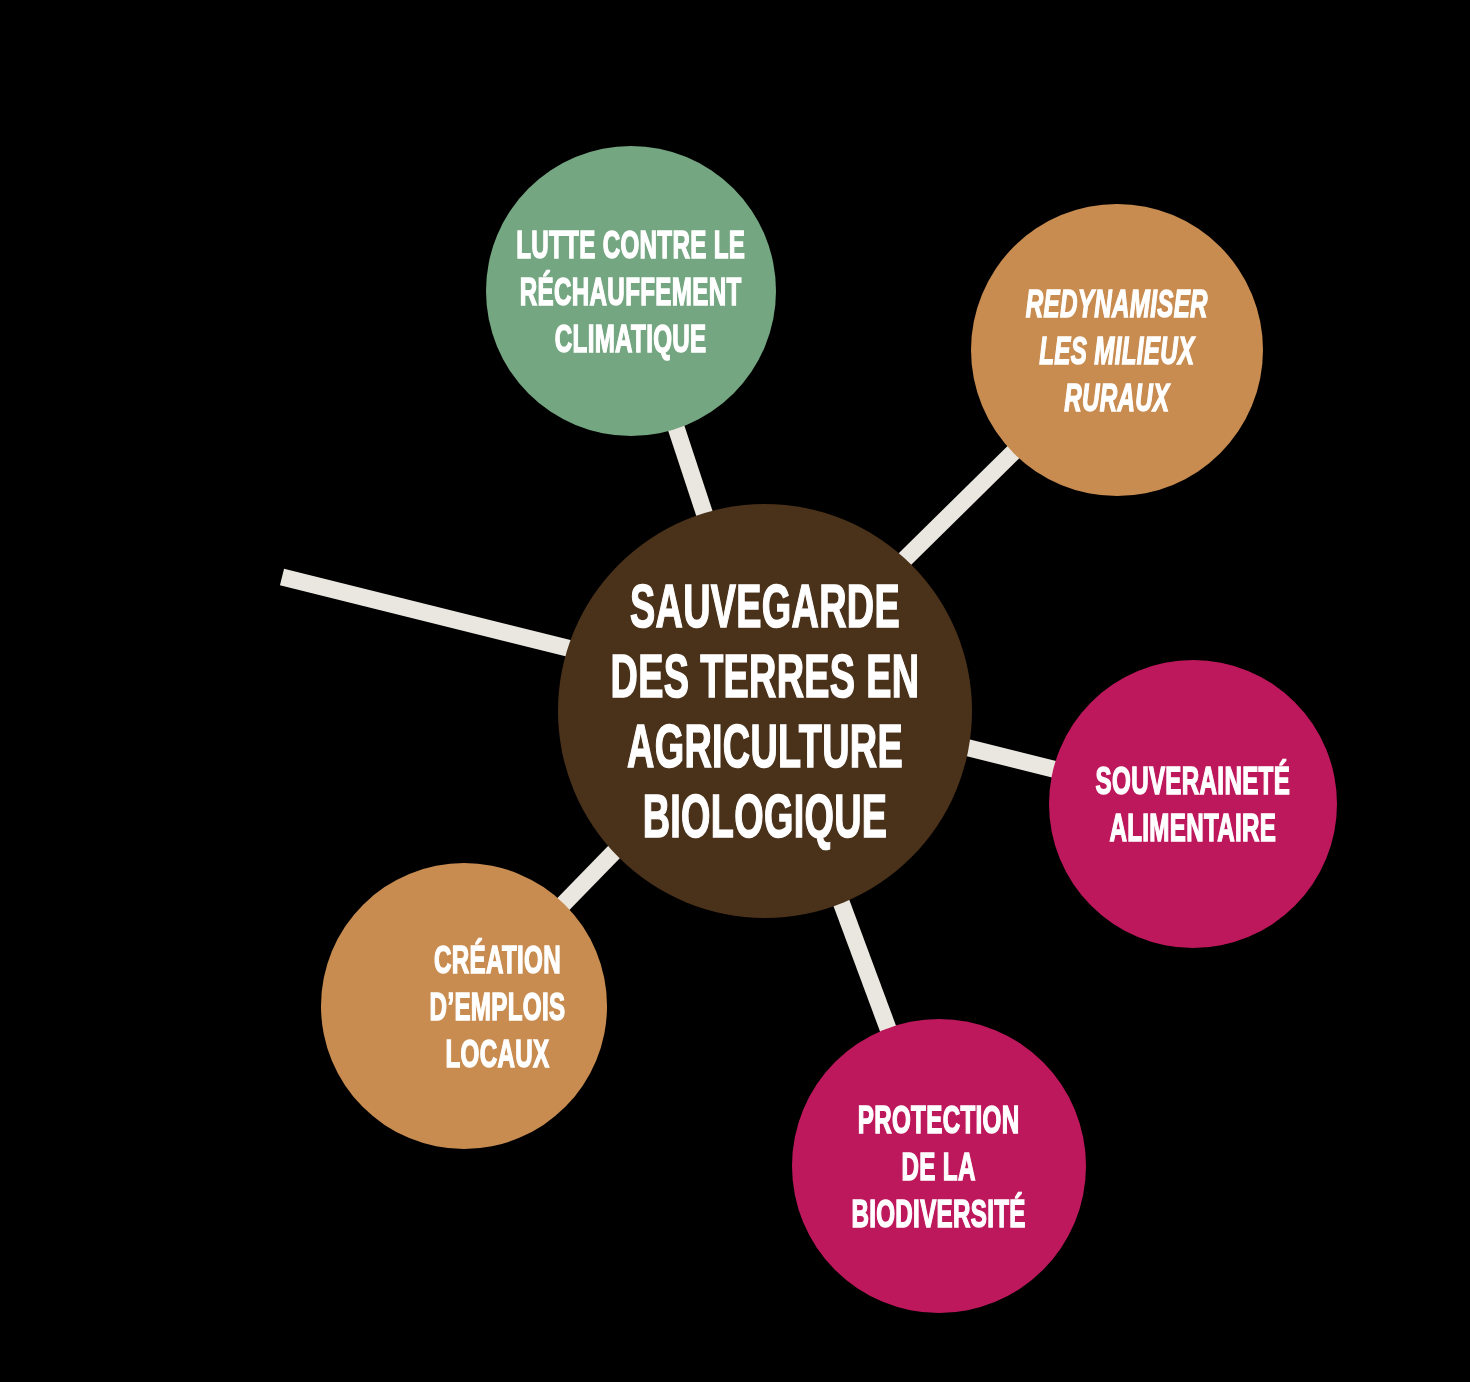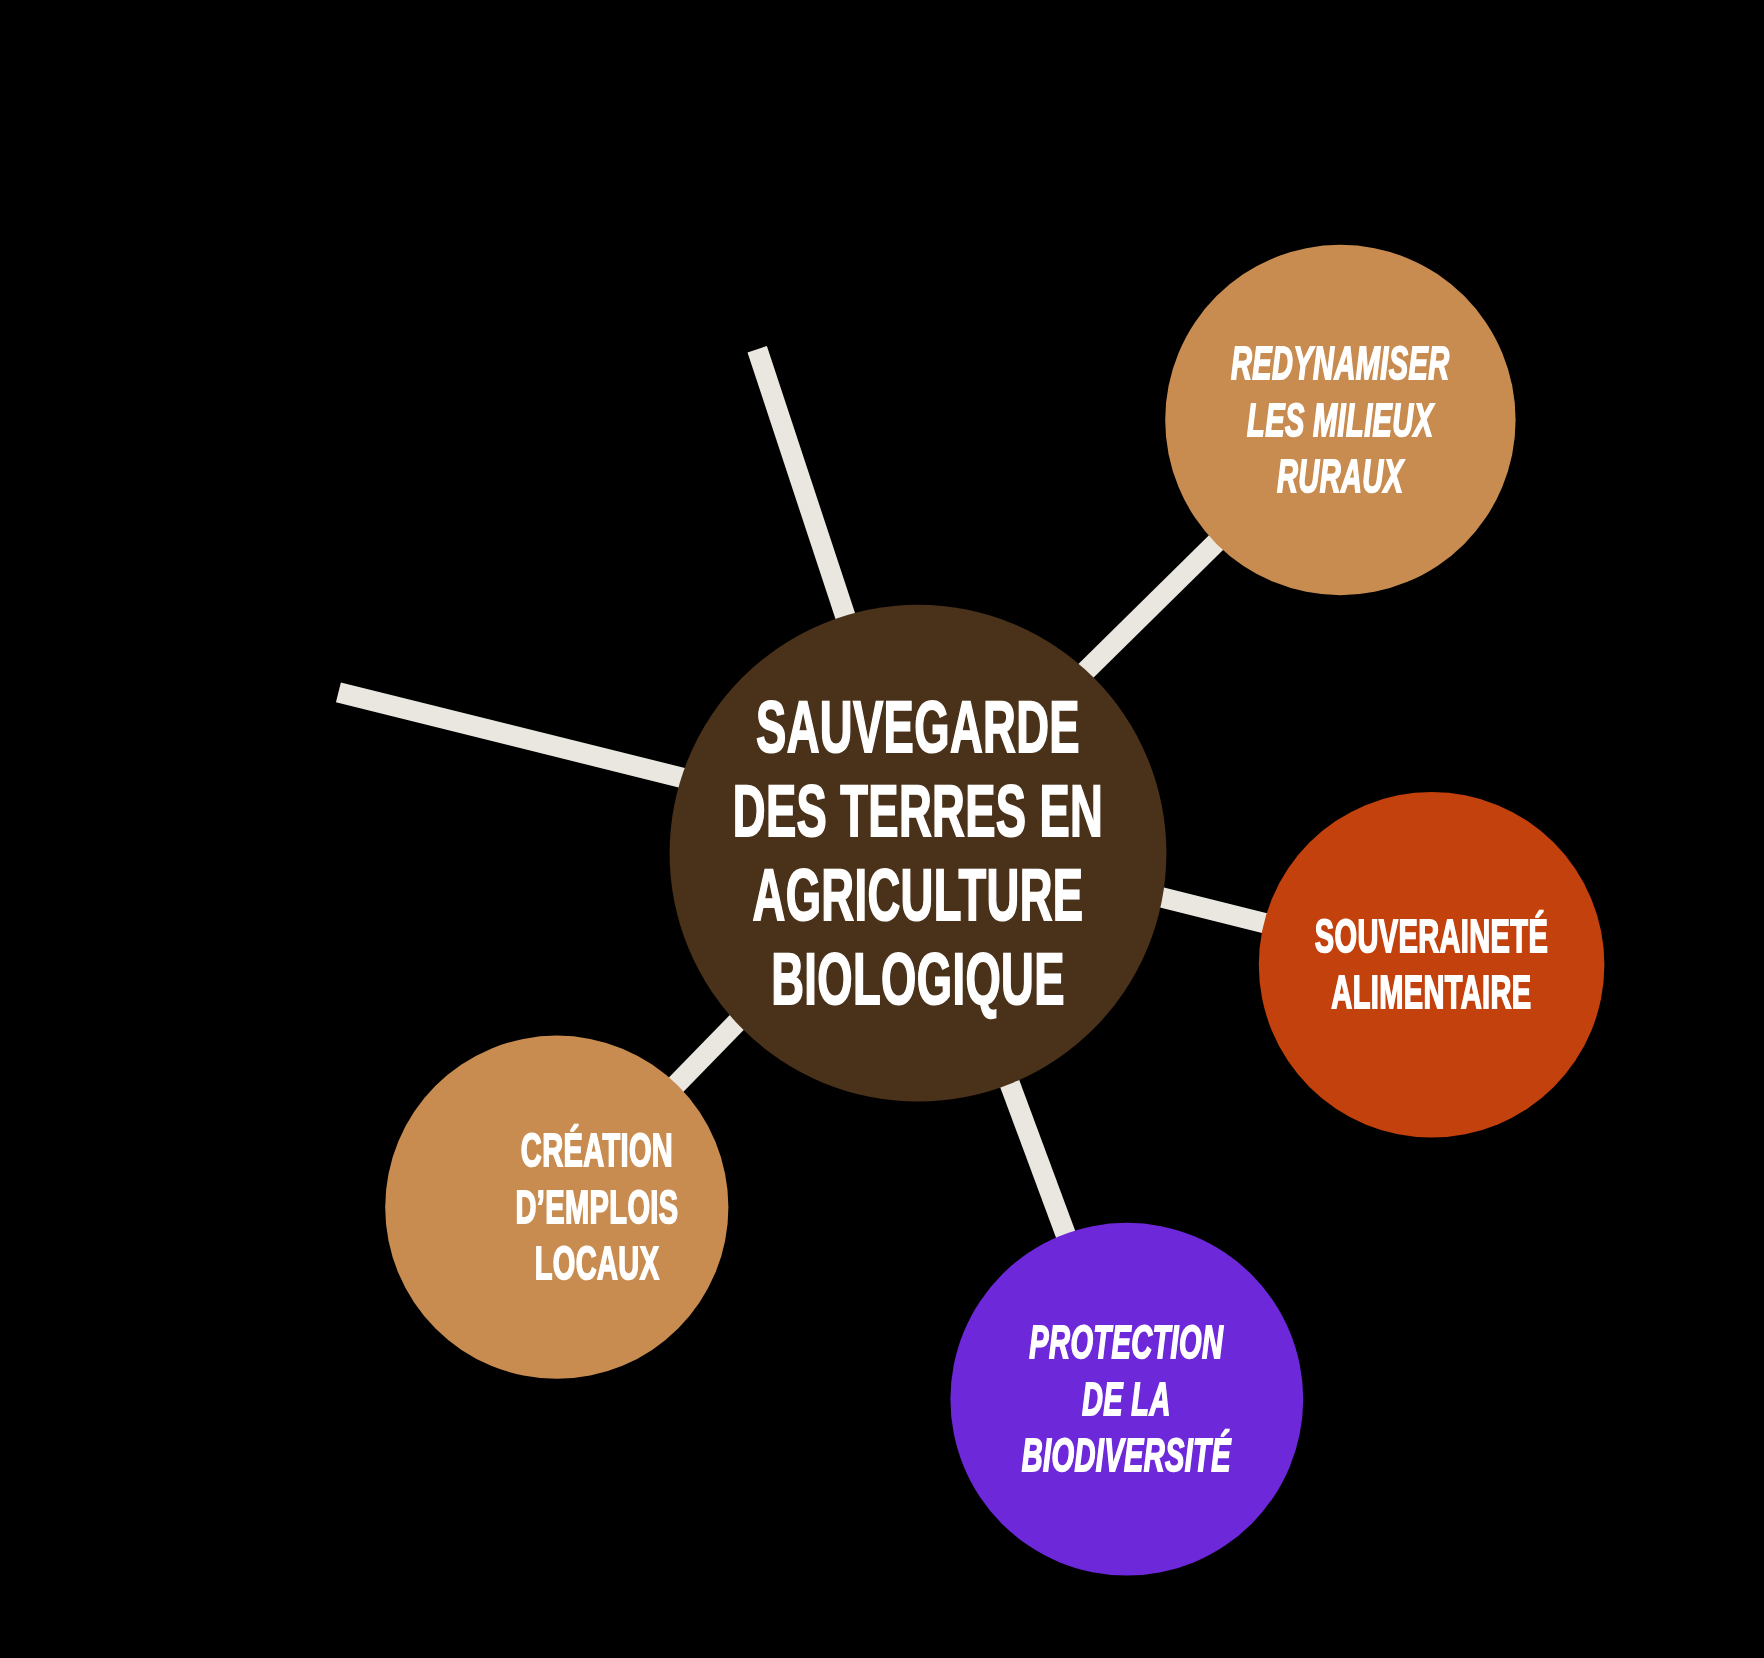--- a/index.html
+++ b/index.html
@@ -69,30 +69,33 @@
     <line class="connector" x1="765" y1="697" x2="1193" y2="804" stroke="#EAE7E0"></line>
     <line class="connector" x1="765" y1="697" x2="939" y2="1166" stroke="#EAE7E0"></line>
     <line class="connector" x1="765" y1="697" x2="464" y2="1006" stroke="#EAE7E0"></line>
     <line class="connector" x1="765" y1="697" x2="282" y2="577" stroke="#EAE7E0"></line>
   </svg>
 
   <div class="node center-node node-center" style="background-color: rgb(74, 49, 25);">
     <div class="label">SAUVEGARDE<br>DES TERRES EN<br>AGRICULTURE<br>BIOLOGIQUE</div>
   </div>
 
+  <div class="node sat node-top" style="background-color: rgb(116, 166, 129);">
+    <div class="label">LUTTE CONTRE LE<br>RÉCHAUFFEMENT<br>CLIMATIQUE</div>
+  </div>
 
   <div class="node sat node-top-right" style="background-color: rgb(200, 140, 80);">
     <div class="label">REDYNAMISER<br>LES MILIEUX<br>RURAUX</div>
   </div>
 
-  <div class="node sat node-right" style="background-color: #c2410c;">
+  <div class="node sat node-right" style="background-color: #be185d;">
     <div class="label">SOUVERAINETÉ<br>ALIMENTAIRE</div>
   </div>
 
-  <div class="node sat node-bottom" style="background-color: #6d28d9; font-style: italic;">
+  <div class="node sat node-bottom" style="background-color: #be185d;">
     <div class="label">PROTECTION<br>DE LA<br>BIODIVERSITÉ</div>
   </div>
 
   <div class="node sat node-bottom-left" style="background-color: rgb(200, 140, 80); justify-content: flex-end;">
     <div class="label">CRÉATION<br>D’EMPLOIS<br>LOCAUX</div>
   </div>
 
 
 </div>
 

